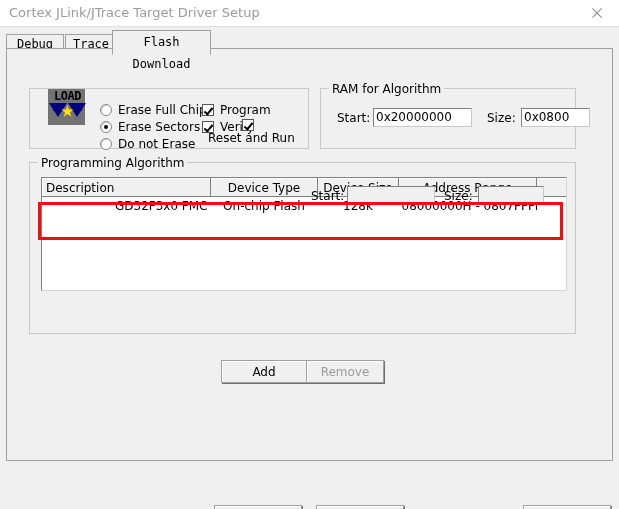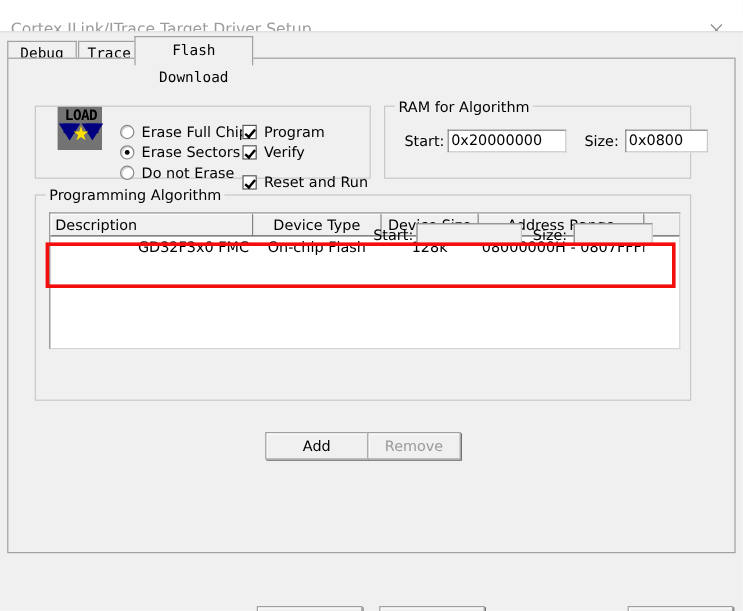--- a/index.html
+++ b/index.html
@@ -12,21 +12,21 @@
     background: #ffffff;
     font-family: "Liberation Sans", sans-serif;
     font-size: 12px;
     color: #000;
     overflow: hidden;
   }
 
   
   .titlebar {
     position: absolute;
-    left: 0; top: 12px;
+    left: 0; top: 0;
     width: 619px; height: 26px;
     background: #ffffff;
   }
   .titlebar-text {
     position: absolute;
     left: 9px; top: 5px;
     font-size: 13px;
     color: #9b9b9b;
     font-family: "DejaVu Sans", sans-serif;
     white-space: nowrap;
@@ -228,21 +228,21 @@
     border: solid #000;
     border-width: 0 2px 2px 0;
     transform: rotate(40deg);
   }
 
   #opt-erase-full { left: 70px; top: 12px; }
   #opt-erase-sect { left: 70px; top: 29px; }
   #opt-no-erase   { left: 70px; top: 46px; }
   #chk-program    { left: 172px; top: 12px; }
   #chk-verify     { left: 172px; top: 29px; }
-  #chk-reset      { left: 172px; top: 54px; }
+  #chk-reset      { left: 172px; top: 30px; flex-direction: column; }
 
   
   .fieldlabel {
     position: absolute;
     font-size: 12px;
     font-family: "DejaVu Sans", sans-serif;
     color: #000;
     line-height: 18px;
   }
   .textfield {

